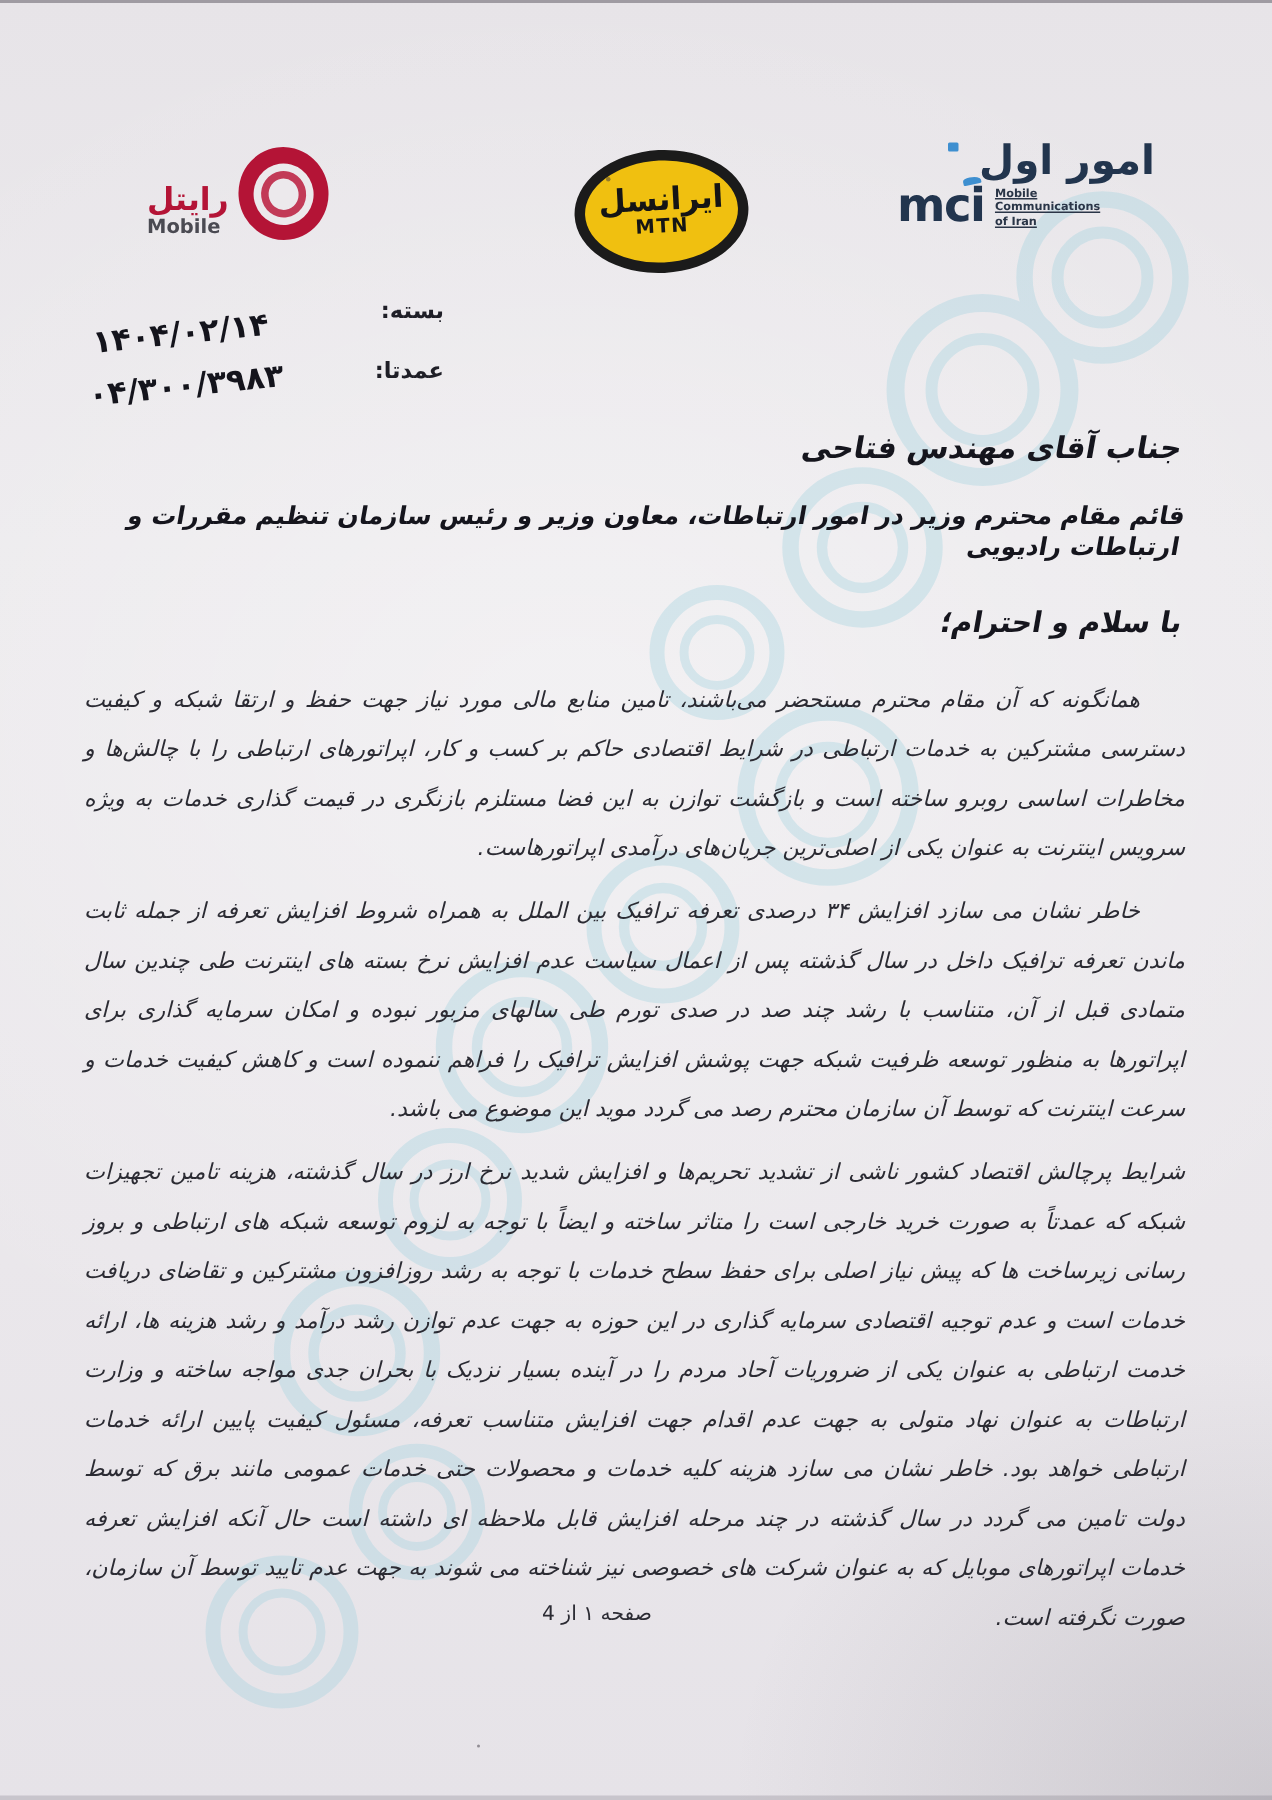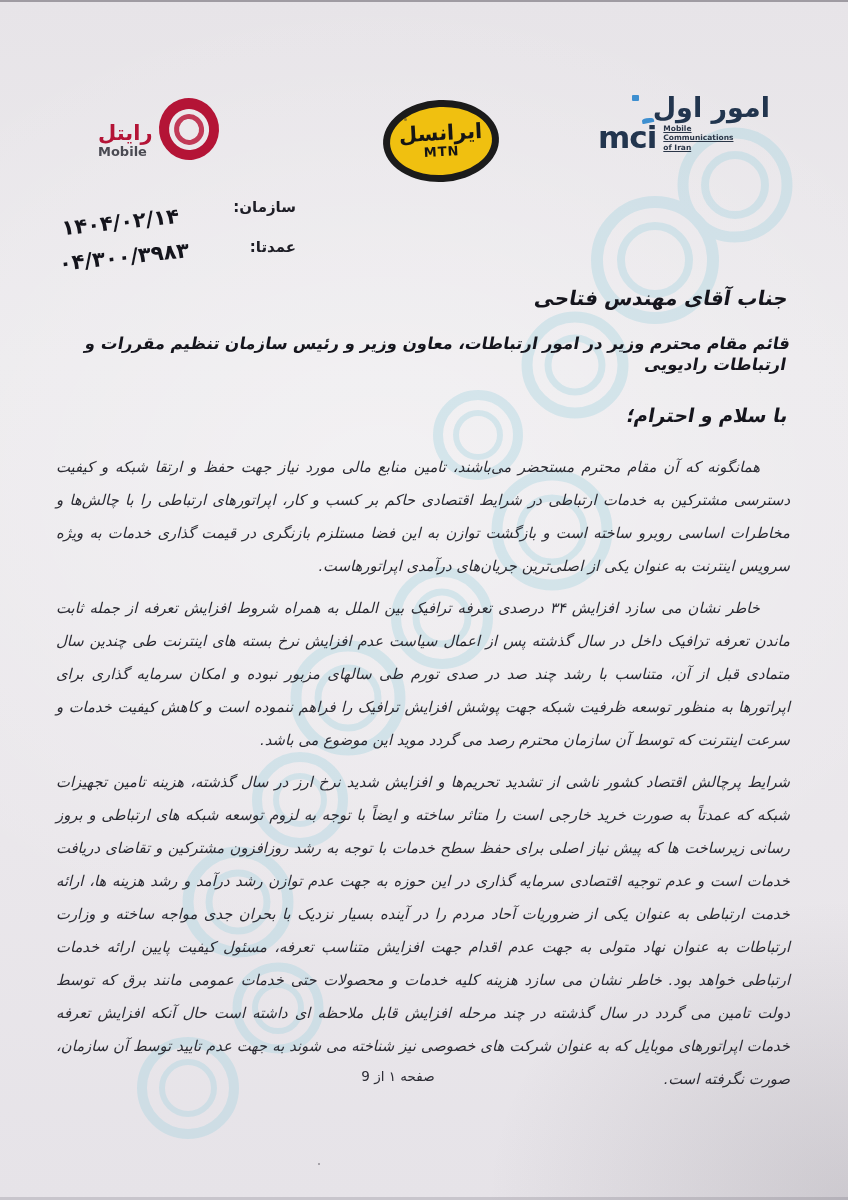--- a/index.html
+++ b/index.html
@@ -130,40 +130,40 @@
           <span class="mci-en-accent"></span>
         </span>
         <span class="mci-tagline">Mobile
 Communications
 of Iran</span>
       </div>
     </div>
   </div>
 
   <div class="meta-labels">
-    <div class="meta-label">سازمان:</div>
+    <div class="meta-label">بسته:</div>
     <div class="meta-label">عمدتا:</div>
   </div>
   <div class="meta-values">
     <div class="meta-value">۱۴۰۴/۰۲/۱۴</div>
     <div class="meta-value">۰۴/۳۰۰/۳۹۸۳</div>
   </div>
 
   <div class="recipient">
     <div class="recipient-line1">جناب آقای مهندس فتاحی</div>
     <div class="recipient-line2">قائم مقام محترم وزیر در امور ارتباطات، معاون وزیر و رئیس سازمان تنظیم مقررات و ارتباطات رادیویی</div>
   </div>
 
   <div class="salutation">با سلام و احترام؛</div>
 
   <div class="body-text">
     <p class="indent">همانگونه که آن مقام محترم مستحضر می‌باشند، تامین منابع مالی مورد نیاز جهت حفظ و ارتقا شبکه و کیفیت دسترسی مشترکین به خدمات ارتباطی در شرایط اقتصادی حاکم بر کسب و کار، اپراتورهای ارتباطی را با چالش‌ها و مخاطرات اساسی روبرو ساخته است و بازگشت توازن به این فضا مستلزم بازنگری در قیمت گذاری خدمات به ویژه سرویس اینترنت به عنوان یکی از اصلی‌ترین جریان‌های درآمدی اپراتورهاست.</p>
     <p class="indent">خاطر نشان می سازد افزایش ۳۴ درصدی تعرفه ترافیک بین الملل به همراه شروط افزایش تعرفه از جمله ثابت ماندن تعرفه ترافیک داخل در سال گذشته پس از اعمال سیاست عدم افزایش نرخ بسته های اینترنت طی چندین سال متمادی قبل از آن، متناسب با رشد چند صد در صدی تورم طی سالهای مزبور نبوده و امکان سرمایه گذاری برای اپراتورها به منظور توسعه ظرفیت شبکه جهت پوشش افزایش ترافیک را فراهم ننموده است و کاهش کیفیت خدمات و سرعت اینترنت که توسط آن سازمان محترم رصد می گردد موید این موضوع می باشد.</p>
     <p>شرایط پرچالش اقتصاد کشور ناشی از تشدید تحریم‌ها و افزایش شدید نرخ ارز در سال گذشته، هزینه تامین تجهیزات شبکه که عمدتاً به صورت خرید خارجی است را متاثر ساخته و ایضاً با توجه به لزوم توسعه شبکه های ارتباطی و بروز رسانی زیرساخت ها که پیش نیاز اصلی برای حفظ سطح خدمات با توجه به رشد روزافزون مشترکین و تقاضای دریافت خدمات است و عدم توجیه اقتصادی سرمایه گذاری در این حوزه به جهت عدم توازن رشد درآمد و رشد هزینه ها، ارائه خدمت ارتباطی به عنوان یکی از ضروریات آحاد مردم را در آینده بسیار نزدیک با بحران جدی مواجه ساخته و وزارت ارتباطات به عنوان نهاد متولی به جهت عدم اقدام جهت افزایش متناسب تعرفه، مسئول کیفیت پایین ارائه خدمات ارتباطی خواهد بود. خاطر نشان می سازد هزینه کلیه خدمات و محصولات حتی خدمات عمومی مانند برق که توسط دولت تامین می گردد در سال گذشته در چند مرحله افزایش قابل ملاحظه ای داشته است حال آنکه افزایش تعرفه خدمات اپراتورهای موبایل که به عنوان شرکت های خصوصی نیز شناخته می شوند به جهت عدم تایید توسط آن سازمان، صورت نگرفته است.</p>
   </div>
 
-  <div class="footer">صفحه ۱ از 9</div>
+  <div class="footer">صفحه ۱ از 4</div>
 
   <div class="speck" style="left:404px;top:118px;width:3px;height:3px;"></div>
   <div class="speck" style="left:318px;top:1163px;width:2px;height:2px;"></div>
   <div class="speck" style="left:700px;top:640px;width:2px;height:2px;"></div>
 
 </div>
 
 </body></html>

